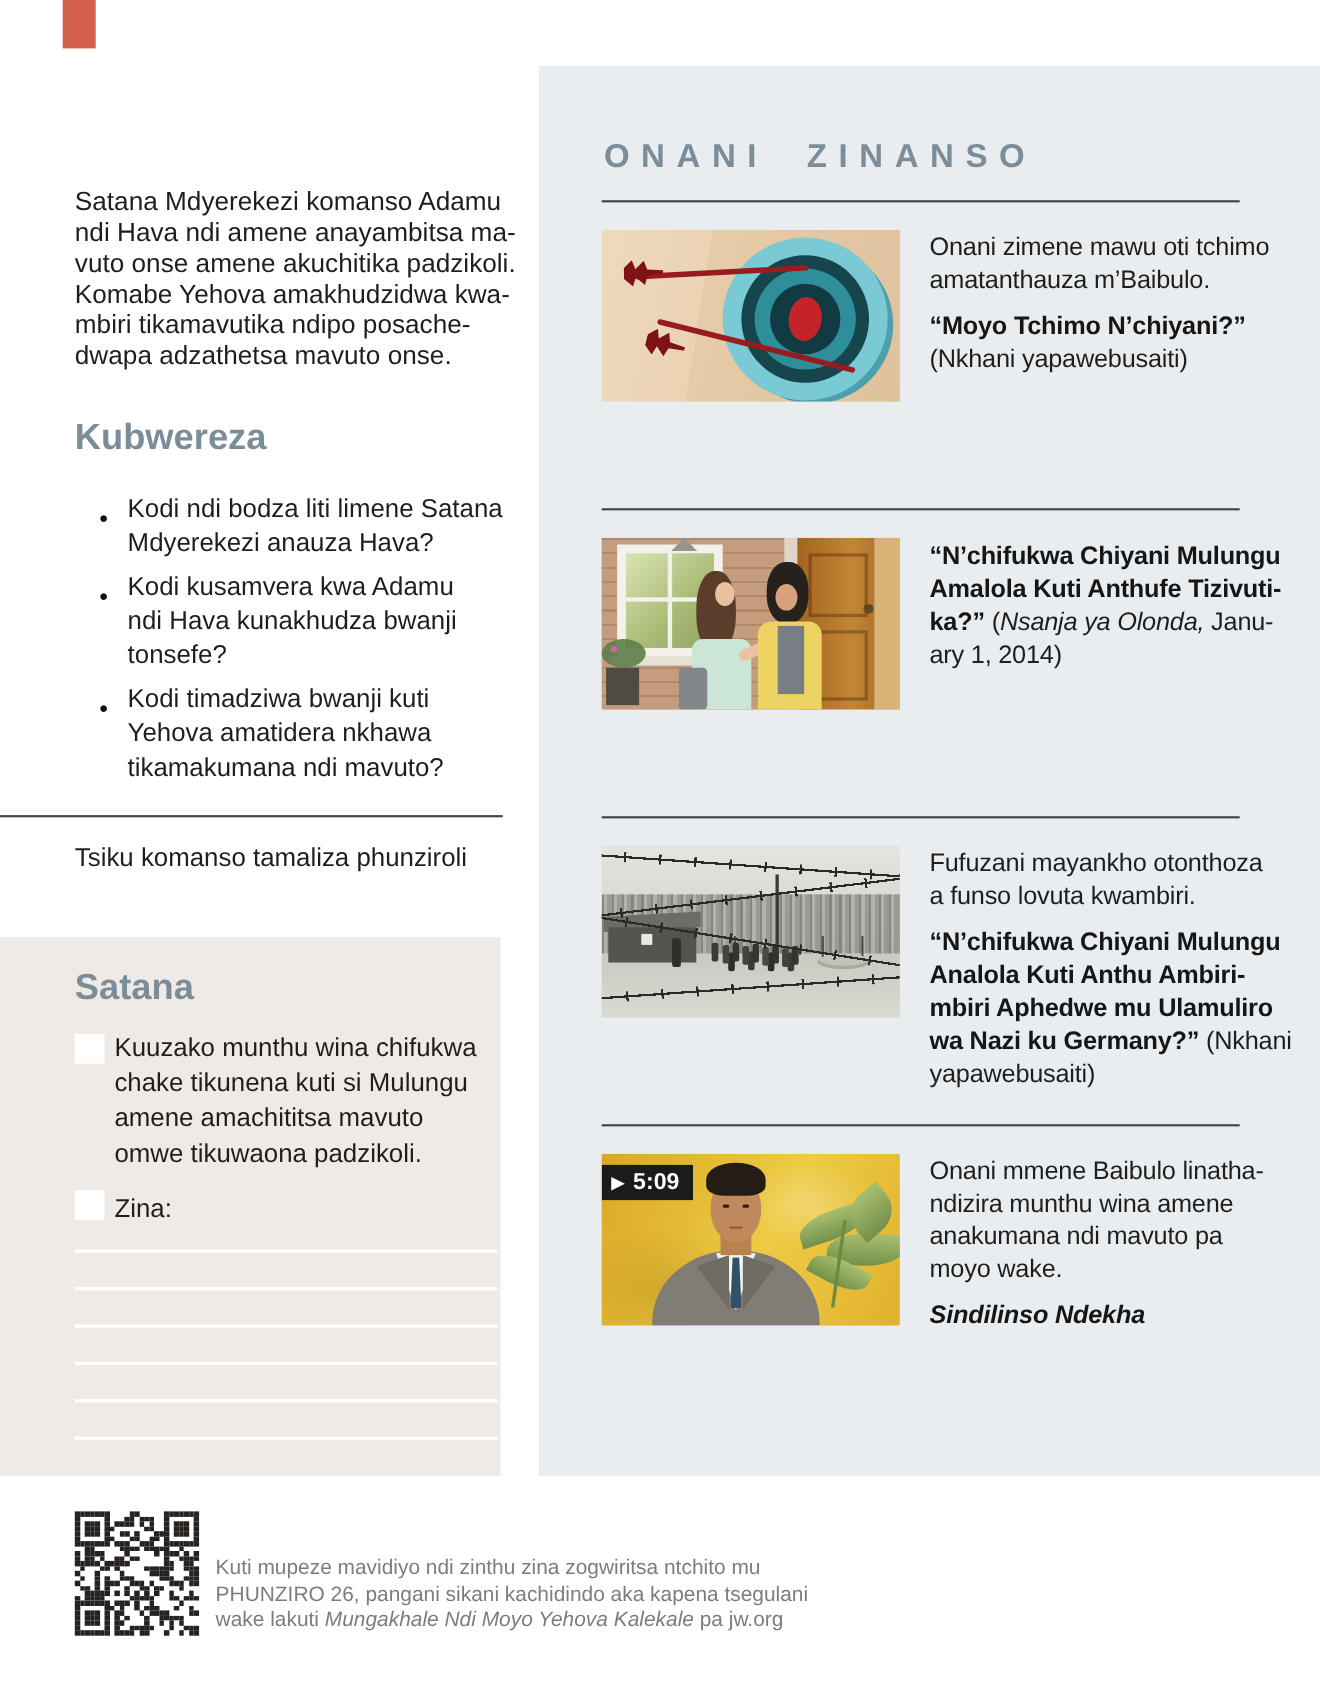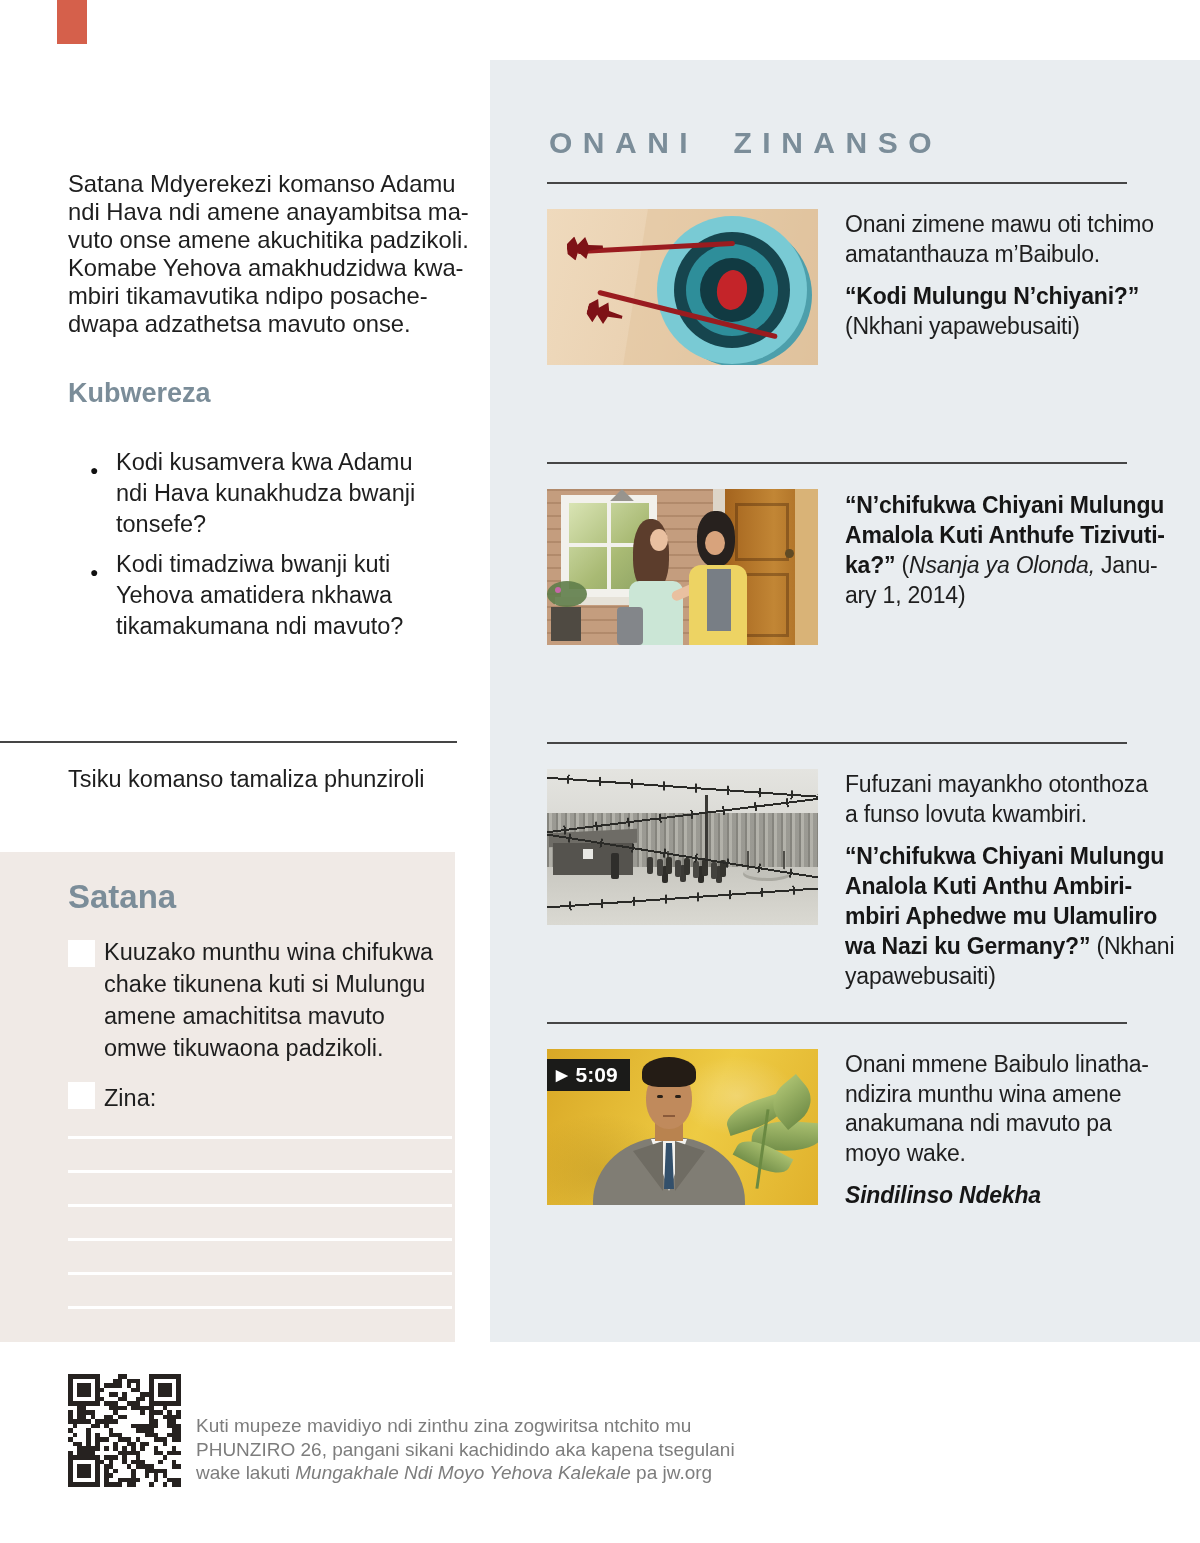--- a/index.html
+++ b/index.html
@@ -5,21 +5,21 @@
   html,body{margin:0;padding:0;background:#ffffff;}
   .page{position:relative;width:1200px;height:1543px;background:#ffffff;overflow:hidden;
         font-family:"Liberation Sans",sans-serif;color:#1e1e1e;}
   .abs{position:absolute;}
   .pre{white-space:pre-line;}
 
   
   .bookmark{left:57px;top:0;width:30px;height:44px;background:#D5604B;}
   .summary-title{left:68px;top:104px;font-size:33px;font-weight:bold;color:#D5684E;letter-spacing:0.5px;}
   .summary-par{left:68px;top:170px;width:420px;font-size:23.8px;line-height:28px;}
-  .review-title{left:68px;top:378px;font-size:27px;font-weight:bold;color:#7B8D99;}
+  .review-title{left:68px;top:378px;font-size:33px;font-weight:bold;color:#7B8D99;}
   .bullets{left:90px;top:447px;width:380px;}
   .bullet-row{position:relative;margin-bottom:9px;padding-left:26px;font-size:23.5px;line-height:31px;}
   .bullet-row::before{content:"●";position:absolute;left:0;top:8px;font-size:14px;color:#111;}
   .hr-left{left:0;top:741px;width:457px;height:2px;background:#454545;}
   .completion{left:68px;top:766px;font-size:23.5px;}
 
   .goals-box{left:0;top:852px;width:455px;height:490px;background:#F0EAE6;}
   .goals-title{left:68px;top:878px;font-size:33px;font-weight:bold;color:#7B8D99;}
   .chk{width:27px;height:27px;background:#ffffff;}
   .chk1{left:68px;top:940px;}
@@ -161,20 +161,22 @@
 
   <div class="abs summary-par pre">Satana Mdyerekezi komanso Adamu
 ndi Hava ndi amene anayambitsa ma-
 vuto onse amene akuchitika padzikoli.
 Komabe Yehova amakhudzidwa kwa-
 mbiri tikamavutika ndipo posache-
 dwapa adzathetsa mavuto onse.</div>
 
   <div class="abs review-title">Kubwereza</div>
   <div class="abs bullets">
+    <div class="bullet-row pre">Kodi ndi bodza liti limene Satana
+Mdyerekezi anauza Hava?</div>
     <div class="bullet-row pre">Kodi kusamvera kwa Adamu
 ndi Hava kunakhudza bwanji
 tonsefe?</div>
     <div class="bullet-row pre">Kodi timadziwa bwanji kuti
 Yehova amatidera nkhawa
 tikamakumana ndi mavuto?</div>
   </div>
 
   <div class="abs hr-left"></div>
   <div class="abs completion">Tsiku komanso tamaliza phunziroli</div>
@@ -208,21 +210,21 @@
       <div class="ring r3"></div>
       <div class="ring r4"></div>
       <div class="arrow a1"></div>
       <div class="feather f1"></div>
       <div class="arrow a2"></div>
       <div class="feather f2"></div>
     </div>
     <div class="card-text">
       <p class="card-body pre">Onani zimene mawu oti tchimo
 amatanthauza m’Baibulo.</p>
-      <p class="card-bold pre"><b>“Kodi Mulungu N’chiyani?”</b><span class="ref">
+      <p class="card-bold pre"><b>“Moyo Tchimo N’chiyani?”</b><span class="ref">
 (Nkhani yapawebusaiti)</span></p>
     </div>
   </div>
 
   <div class="abs card" style="top:462px">
     <div class="card-rule"></div>
     <div class="card-img s2">
       <div class="siding"></div>
       <div class="win"></div>
       <div class="glass"></div>

